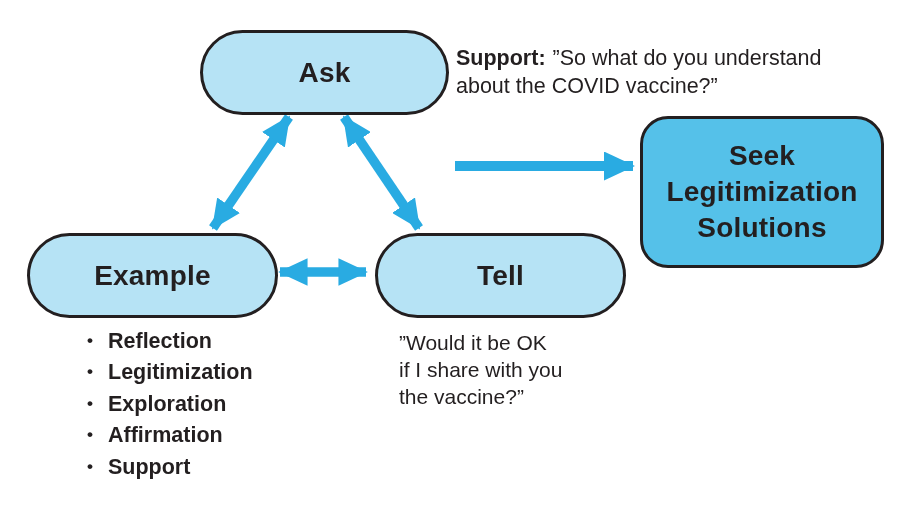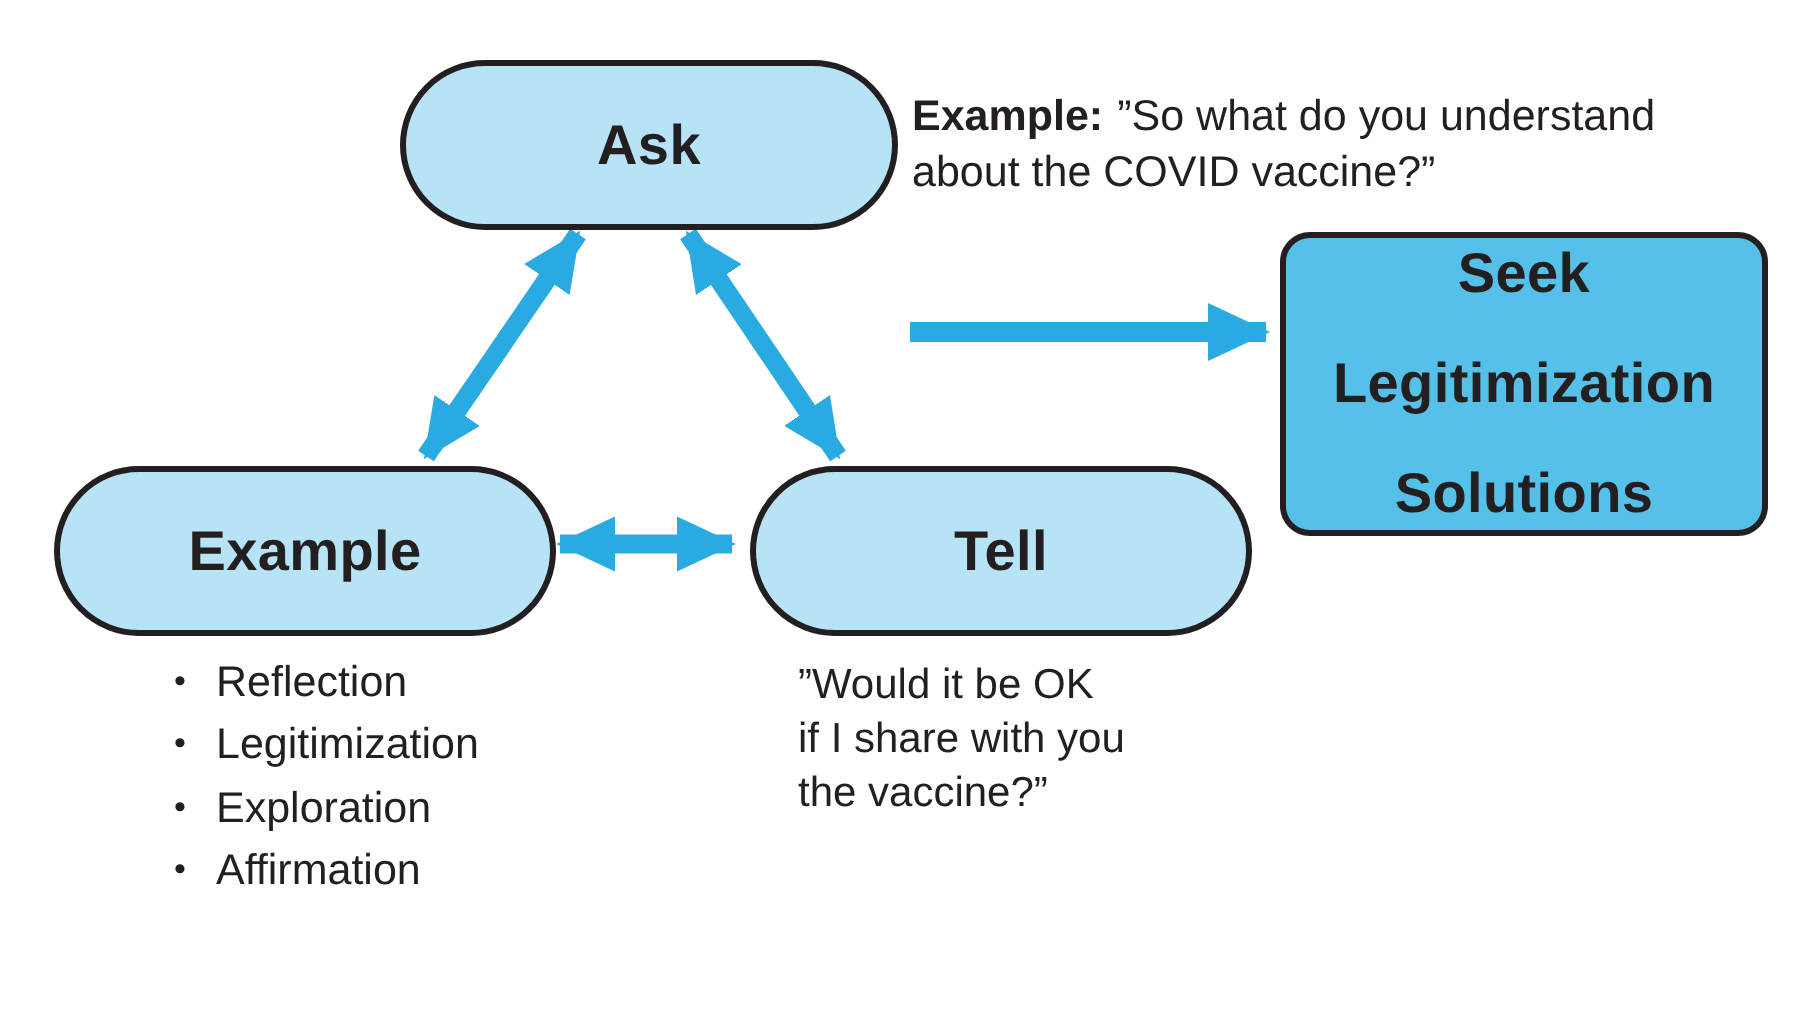--- a/index.html
+++ b/index.html
@@ -19,33 +19,33 @@
   .node{
     position:absolute;z-index:2;display:flex;align-items:center;justify-content:center;
     background:var(--node-fill);border:3px solid var(--border);
     font-weight:bold;font-size:28px;letter-spacing:0.2px;
   }
   .pill{border-radius:44px;}
   .node-ask{left:200px;top:30px;width:243px;height:79px;}
   .node-respond{left:27px;top:233px;width:245px;height:79px;}
   .node-tell{left:375px;top:233px;width:245px;height:79px;}
   .node-seek{
-    left:640px;top:116px;width:238px;height:146px;border-radius:15px;
-    background:var(--seek-fill);flex-direction:column;line-height:36px;text-align:center;justify-content:space-between;
+    left:640px;top:116px;width:238px;height:146px;border-radius:28px;
+    background:var(--seek-fill);flex-direction:column;line-height:36px;text-align:center;
   }
   .example{
     position:absolute;left:456px;top:44px;width:378px;z-index:2;
     font-size:21.5px;line-height:28px;
   }
   .example .b{font-weight:bold;margin-right:7px;}
   .bullets{
     position:absolute;left:85px;top:326px;margin:0;padding:0;list-style:none;z-index:2;
     font-size:21.5px;line-height:31.4px;
   }
-  .bullets li{position:relative;padding-left:23px;}
+  .bullets li{position:relative;padding-left:23px;font-weight:bold;}
   .bullets li::before{
     content:"\2022";position:absolute;left:2px;top:-1px;font-size:17px;
   }
   .quote{
     position:absolute;left:399px;top:329px;width:220px;z-index:2;
     font-size:21px;line-height:27px;
   }
 </style>
 </head>
 <body>
@@ -60,38 +60,39 @@
     </defs>
     <line x1="289" y1="117" x2="213" y2="228" stroke-width="9.5" marker-start="url(#head)" marker-end="url(#head)" stroke="#29abe2"></line>
     <line x1="344" y1="117" x2="419" y2="228" stroke-width="9.5" marker-start="url(#head)" marker-end="url(#head)" stroke="#29abe2"></line>
     <line x1="280" y1="272" x2="366" y2="272" stroke-width="9.5" marker-start="url(#head)" marker-end="url(#head)" stroke="#29abe2"></line>
     <line x1="455" y1="166" x2="633" y2="166" stroke-width="10" marker-end="url(#head)" stroke="#29abe2"></line>
   </svg>
 
   <div class="node pill node-ask">Ask</div>
 
   <div class="example">
-    <span class="b">Example:</span><span>”So what do you understand about the COVID vaccine?”</span>
+    <span class="b">Support:</span><span>”So what do you understand about the COVID vaccine?”</span>
   </div>
 
   <div class="node node-seek">
     <div>Seek</div>
     <div>Legitimization</div>
     <div>Solutions</div>
   </div>
 
   <div class="node pill node-respond">Example</div>
 
   <div class="node pill node-tell">Tell</div>
 
   <ul class="bullets">
     <li>Reflection</li>
     <li>Legitimization</li>
     <li>Exploration</li>
     <li>Affirmation</li>
+    <li>Support</li>
   </ul>
 
   <div class="quote">
     <div>”Would it be OK</div>
     <div>if I share with you</div>
     <div>the vaccine?”</div>
   </div>
 
 </div>
 

